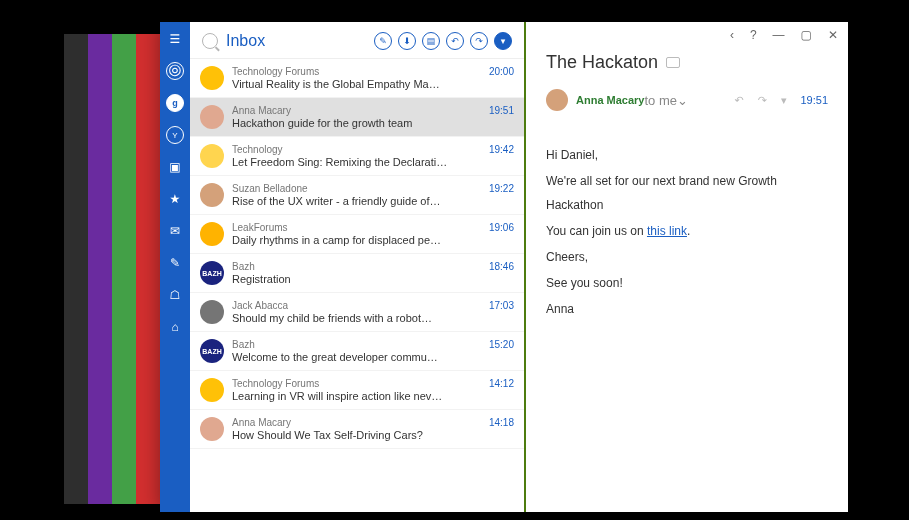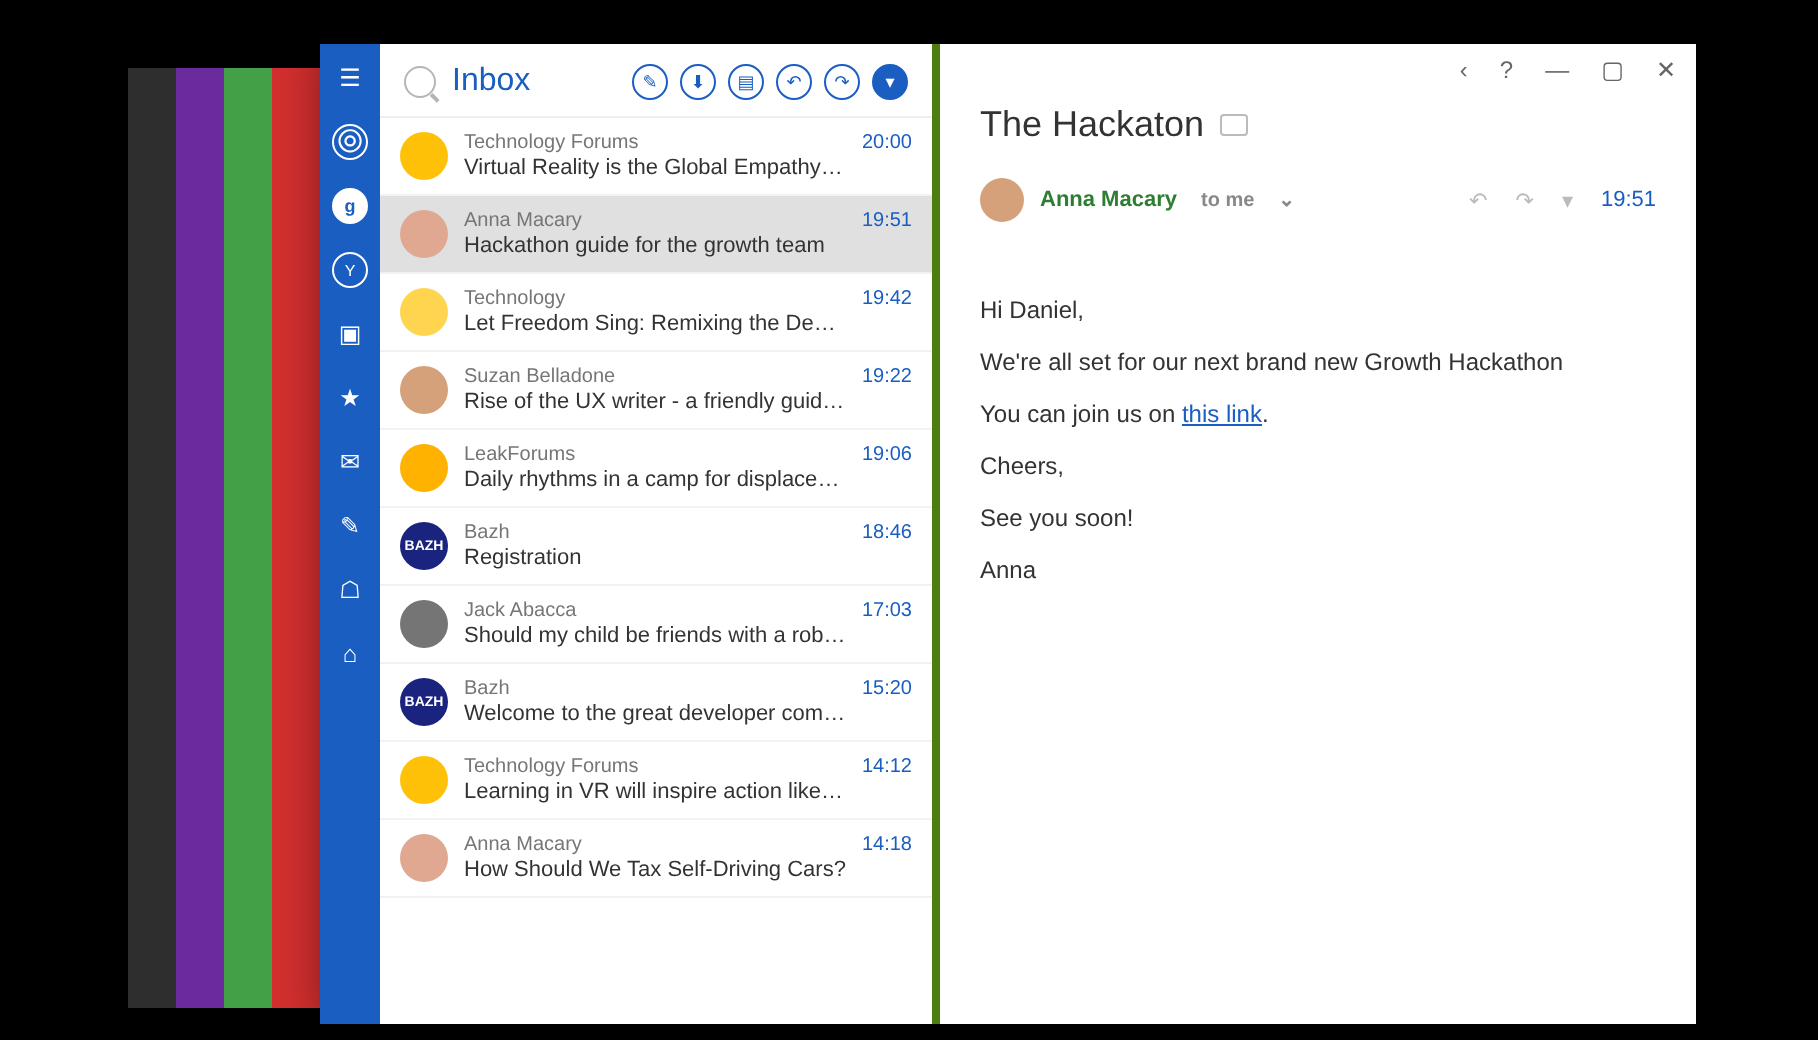--- a/index.html
+++ b/index.html
@@ -7,21 +7,21 @@
 .panel { position: absolute; width: 30px; height: 470px; top: 34px; }
 .p-dark  { left: 64px; background: #2e2e2e; }
 .p-purple{ left: 88px; background: #6a2b9f; }
 .p-green { left: 112px; background: #43a047; }
 .p-red   { left: 136px; background: #d32f2f; }
 .window { position: absolute; left: 160px; top: 22px; width: 688px; height: 490px; background: #fff; display: flex; box-shadow: 0 0 20px rgba(0,0,0,.4); }
 .sidebar { width: 30px; background: #1a5ec2; display: flex; flex-direction: column; align-items: center; padding-top: 8px; gap: 14px; color: #fff; }
 .sidebar .ic { width: 18px; height: 18px; display: flex; align-items: center; justify-content: center; font-size: 12px; }
 .sidebar .round { border: 1.5px solid #fff; border-radius: 50%; width: 18px; height: 18px; display:flex;align-items:center;justify-content:center;}
 .content { flex: 1; display: flex; position: relative; }
-.maillist { width: 280px; border-right: 4px solid #4d7c0f; display: flex; flex-direction: column; }
+.maillist { width: 336px; border-right: 2px solid #4d7c0f; display: flex; flex-direction: column; }
 .list-header { display: flex; align-items: center; padding: 10px 12px 8px; gap: 8px; border-bottom: 1px solid #eee; }
 .search-ic { width: 16px; height: 16px; border: 1.5px solid #b5b5b5; border-radius: 50%; position: relative; }
 .search-ic::after { content: ""; position: absolute; width: 5px; height: 1.5px; background: #b5b5b5; bottom: -1px; right: -3px; transform: rotate(45deg); }
 .folder-title { color: #1a5ec2; font-size: 16px; }
 .toolbar { display: flex; gap: 6px; margin-left: auto; }
 .tool { width: 18px; height: 18px; border: 1.5px solid #1a5ec2; border-radius: 50%; display: flex; align-items: center; justify-content: center; color: #1a5ec2; font-size: 9px; }
 .rows { flex: 1; overflow: hidden; }
 .row { display: flex; align-items: flex-start; gap: 8px; padding: 7px 10px; border-bottom: 1px solid #f2f2f2; font-size: 11px; cursor: pointer; }
 .row.selected { background: #e0e0e0; }
 .avatar { width: 24px; height: 24px; border-radius: 50%; flex-shrink: 0; display:flex; align-items:center; justify-content:center; color:#fff; font-size:7px; font-weight:bold; }
@@ -38,21 +38,21 @@
 .time { color: #1a5ec2; font-size: 10px; flex-shrink: 0; }
 .reader { flex: 1; padding: 0 20px 4px; font-size: 12px; }
 .titlebar { position: absolute; top: 0; right: 0; display: flex; gap: 16px; padding: 6px 10px; color: #666; font-size: 12px; }
 .titlebar span { cursor: pointer; }
 .reader-header { padding-top: 30px; padding-bottom: 8px; }
 .reader-title { font-size: 18px; color: #333; font-weight: 400; display: flex; align-items: center; gap: 8px; }
 .label-ic { width: 14px; height: 11px; border: 1px solid #bbb; border-radius: 2px; position: relative; }
 .reader-meta { display: flex; align-items: center; margin-top: 16px; padding-bottom: 10px; }
 .meta-avatar { width: 22px; height: 22px; border-radius: 50%; background: #d4a17a; margin-right: 8px; }
 .meta-from { color: #2e7d32; font-weight: 600; font-size: 11px; }
-.meta-to { color: #888; font-size: 10px; margin-left: 12px; font-weight: bold; }
+.meta-to { color: #888; font-size: 13px; margin-left: 0; }
 .meta-right { margin-left: auto; display: flex; gap: 14px; align-items: center; color: #bbb; font-size: 11px; }
 .meta-time { color: #1a5ec2; }
 .body { color: #333; font-size: 12px; line-height: 2.0; margin-top: 14px; }
 .body p { margin-bottom: 2px; }
 .link { color: #1a5ec2; text-decoration: underline; }
 </style>
 </head>
 <body>
 
 <div class="panel p-dark"></div>

